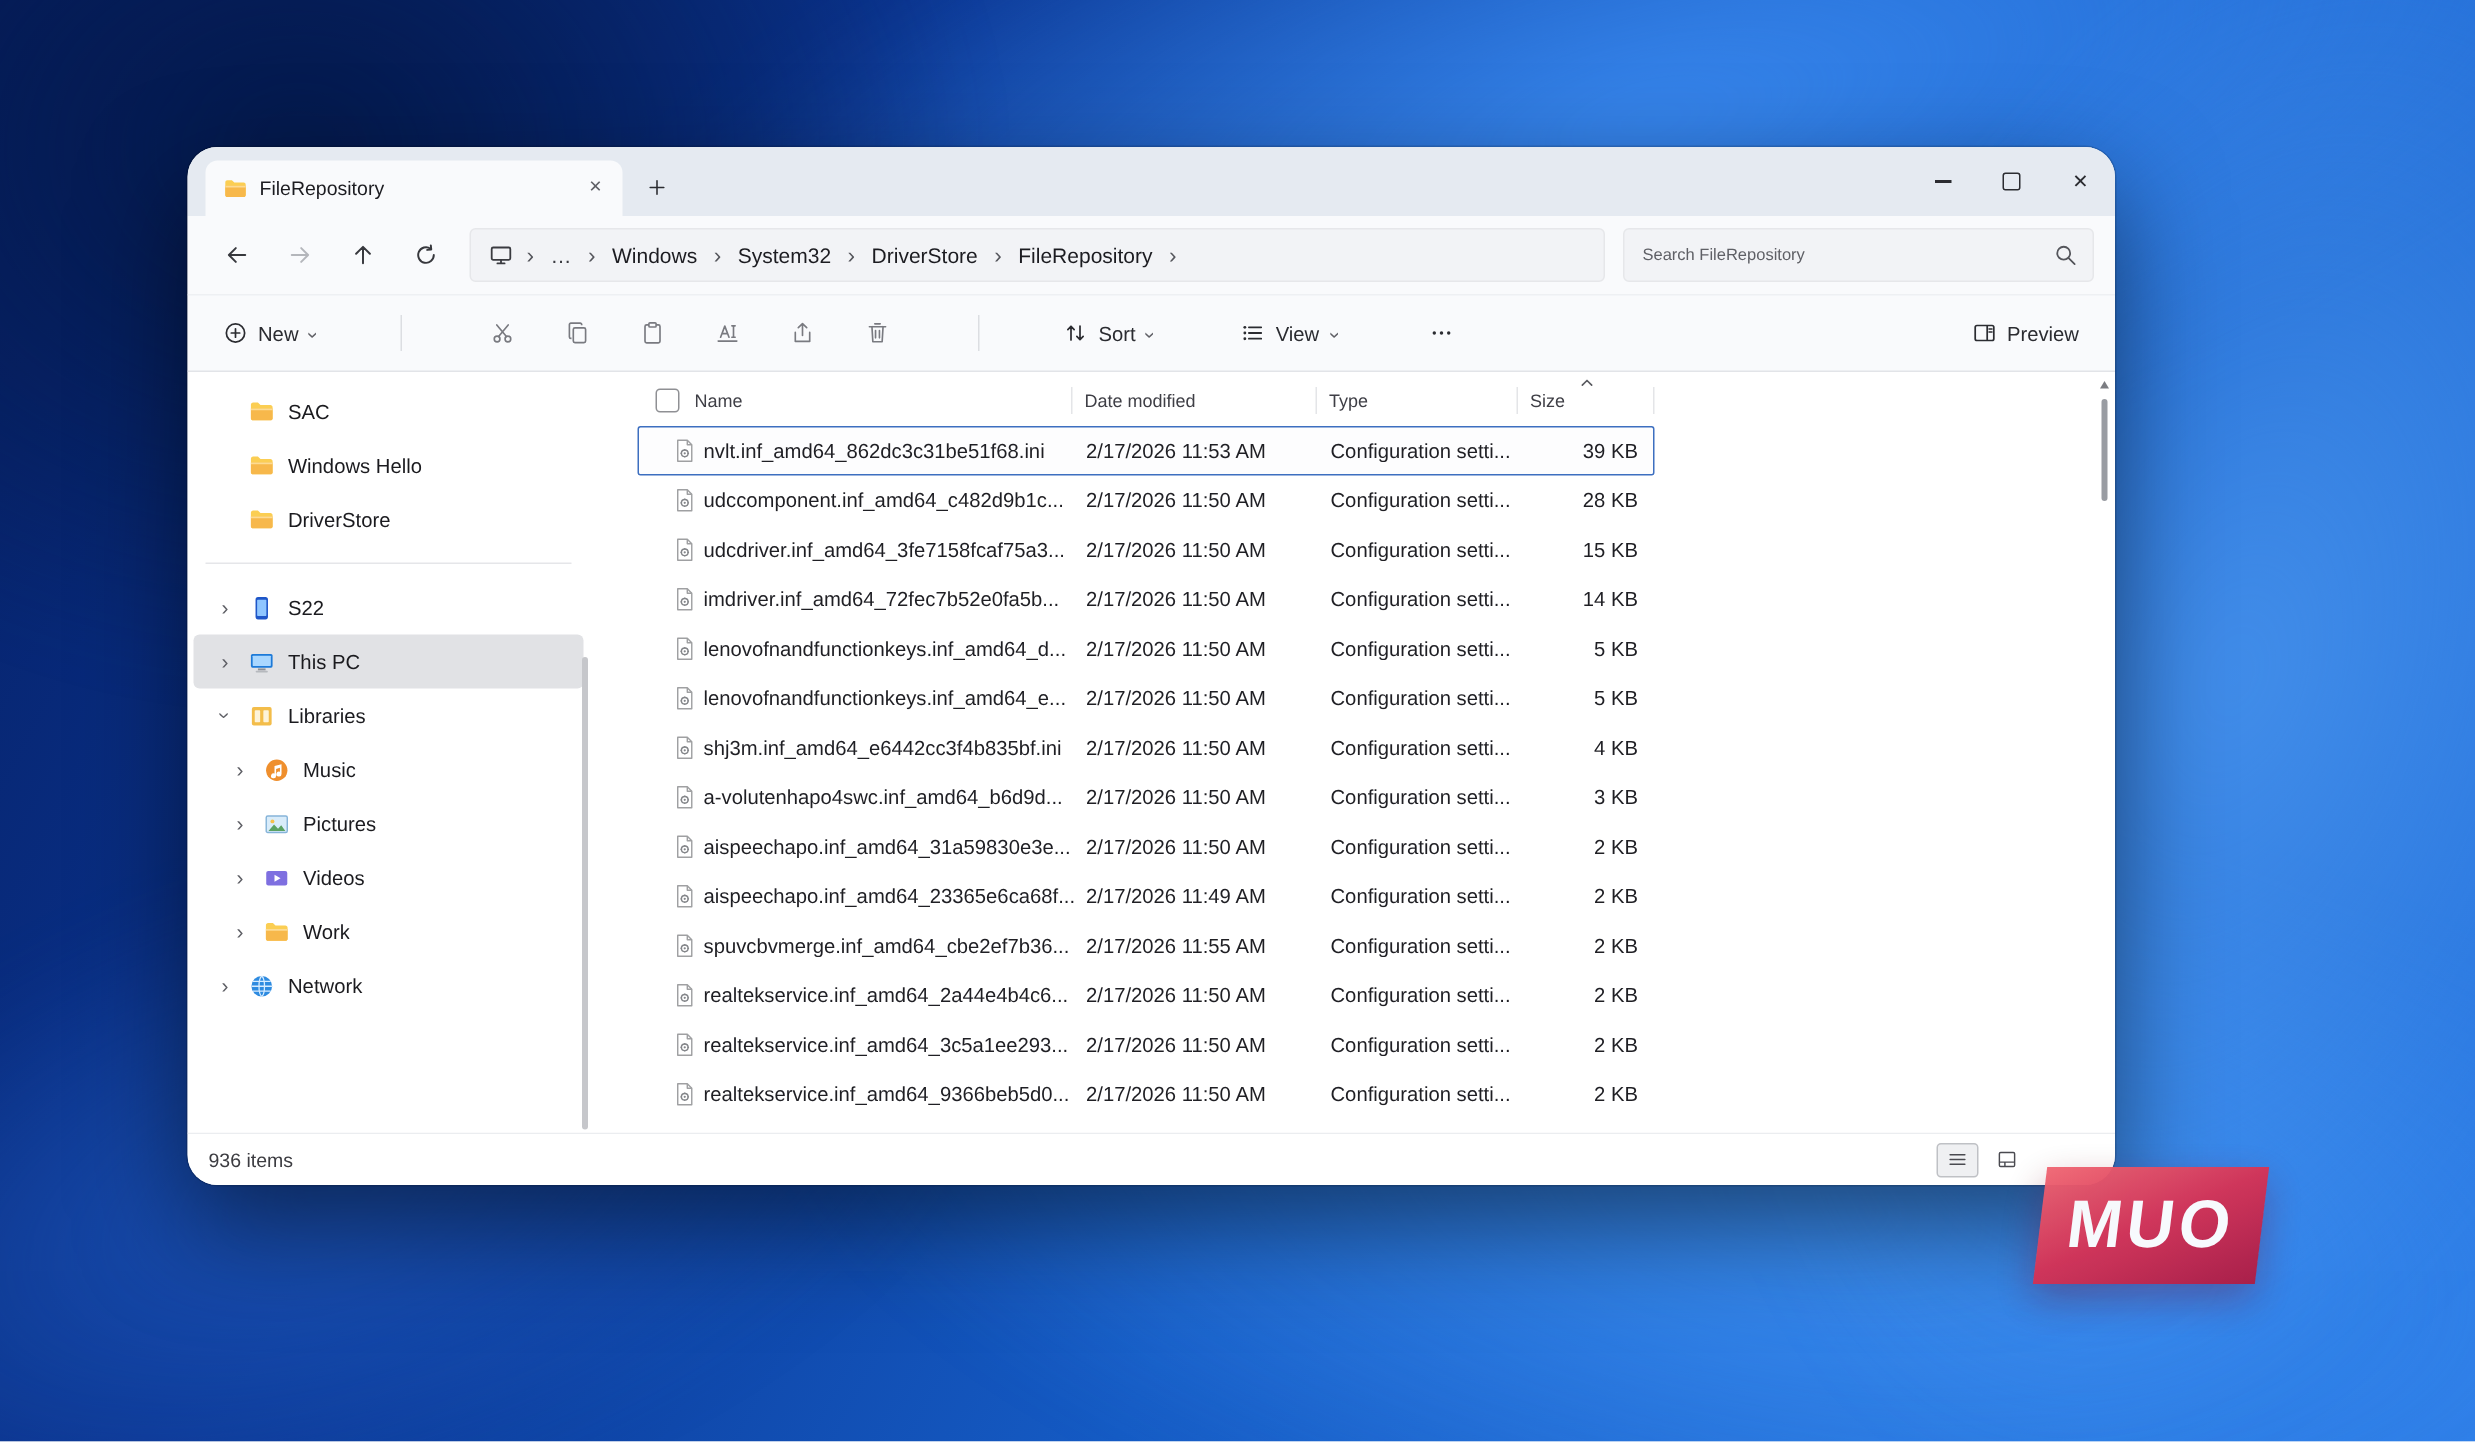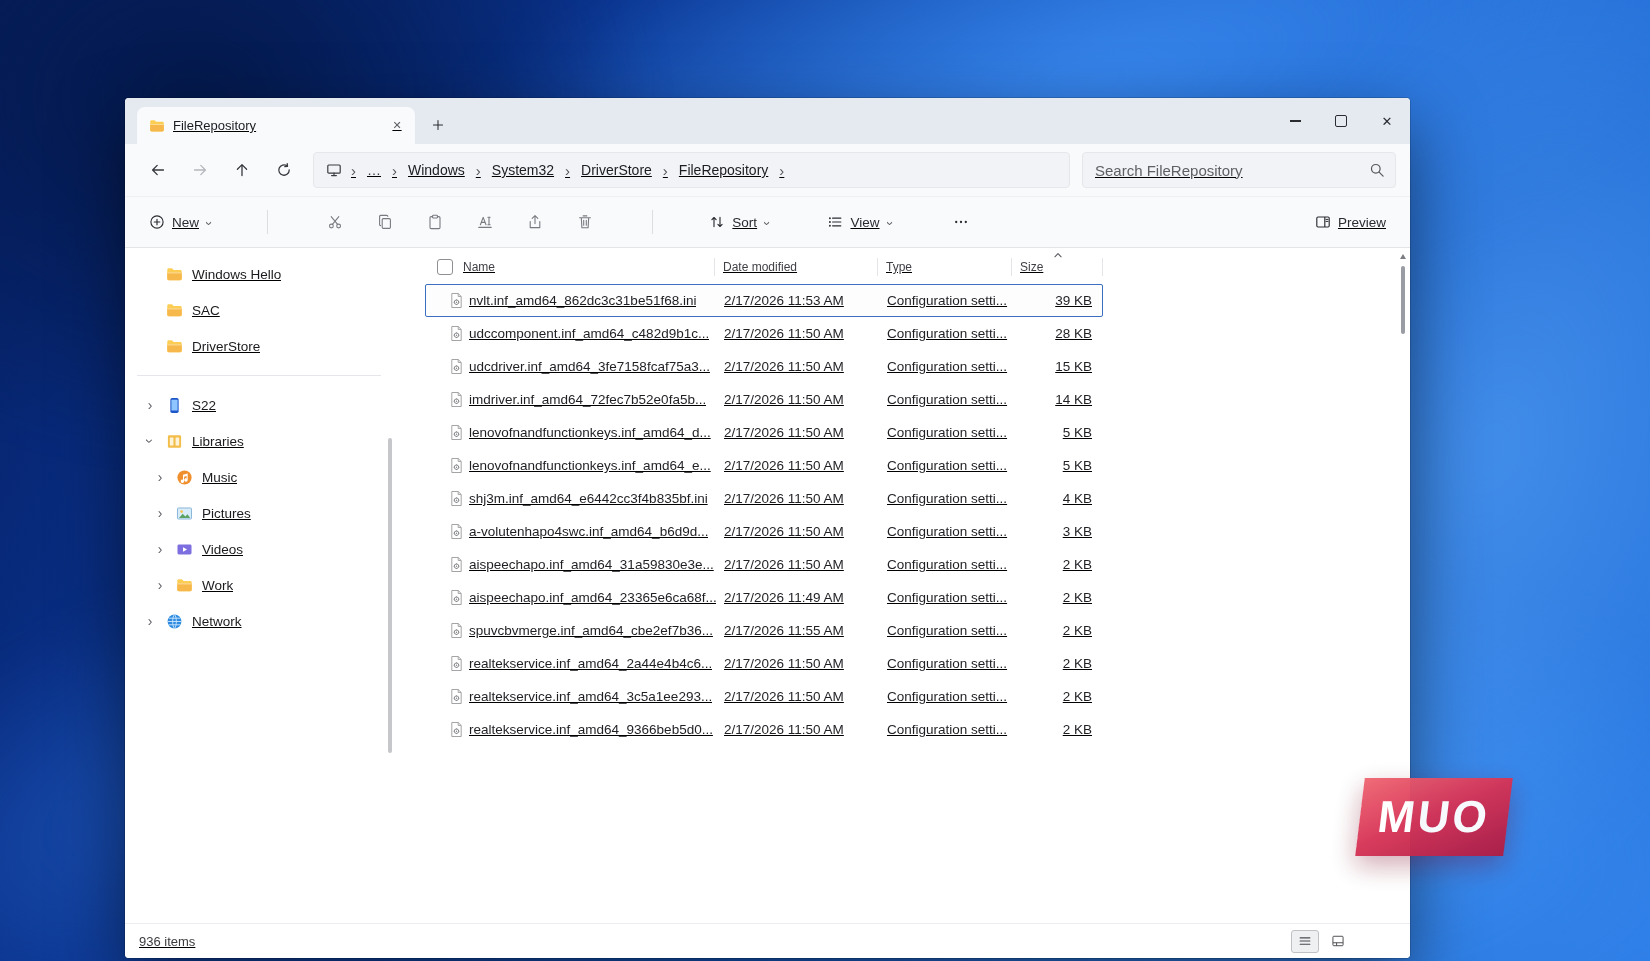--- a/index.html
+++ b/index.html
@@ -9,23 +9,23 @@
   .wallpaper{position:absolute;inset:0;overflow:hidden;
     background:linear-gradient(118deg,#061f63 0%,#0a3490 28%,#155bc4 58%,#2b7ae4 100%);}
   .petal{position:absolute;border-radius:50%;filter:blur(28px);}
   .pA{width:1500px;height:520px;left:350px;top:-180px;background:radial-gradient(closest-side,#3c8cf2,rgba(60,140,242,0));transform:rotate(-14deg);opacity:.9;}
   .pB{width:1400px;height:560px;left:500px;top:520px;background:radial-gradient(closest-side,#3f93f5,rgba(63,147,245,0));transform:rotate(10deg);opacity:.85;}
   .pC{width:900px;height:420px;left:-220px;top:580px;background:radial-gradient(closest-side,#1d55b8,rgba(29,85,184,0));transform:rotate(-18deg);opacity:.9;}
   .pD{width:620px;height:1100px;left:1180px;top:-100px;background:radial-gradient(closest-side,#5aa6f8,rgba(90,166,248,0));transform:rotate(18deg);opacity:.6;}
   .pE{width:900px;height:700px;left:-250px;top:-250px;background:radial-gradient(closest-side,#041848,rgba(4,24,72,0));opacity:.95;}
 
   
-  .window{position:absolute;left:125px;top:98px;width:1285px;height:860px;border-radius:4px;overflow:hidden;
+  .window{position:absolute;left:125px;top:98px;width:1285px;height:692px;border-radius:20px;overflow:hidden;
     display:flex;flex-direction:column;background:#f9fafc;
-    box-shadow:0 28px 70px rgba(0,0,0,.5),0 0 0 1px rgba(0,0,0,.15);text-decoration:underline;}
+    box-shadow:0 28px 70px rgba(0,0,0,.5),0 0 0 1px rgba(0,0,0,.15);}
   .ic16 svg{width:16px;height:16px;display:block;}
 
   
   .tabstrip{height:46px;background:#e5eaf1;display:flex;align-items:flex-end;padding-left:12px;position:relative;flex:0 0 auto;}
   .tab{width:258px;height:37px;background:#f9fafc;border-radius:8px 8px 0 0;display:flex;align-items:center;gap:8px;padding:0 8px 0 12px;}
   .tab-title{flex:1;font-size:13px;color:#1c1c21;white-space:nowrap;overflow:hidden;}
   .tab-close{width:20px;height:20px;display:flex;align-items:center;justify-content:center;border-radius:4px;color:#5f6066;}
   .tab-close::before{content:"✕";font-size:11px;line-height:1;}
   .newtab{width:30px;height:30px;margin:0 0 4px 8px;display:flex;align-items:center;justify-content:center;border-radius:4px;color:#2b2c31;}
   .newtab svg{width:14px;height:14px;}
@@ -40,21 +40,21 @@
   .navbtn{width:38px;height:36px;display:flex;align-items:center;justify-content:center;border-radius:4px;color:#37383d;}
   .navbtn.disabled{color:#b4b6bb;}
   .addrbox{flex:1;height:34px;background:#f2f3f6;border:1px solid #e6e7ea;border-radius:4px;display:flex;align-items:center;padding:0 12px;margin:0 8px 0 6px;min-width:0;}
   .crumb-pc{color:#3a3b40;}
   .crumbs{display:flex;align-items:center;min-width:0;}
   .crumb{font-size:14px;color:#1c1c21;white-space:nowrap;padding:2px 2px;border-radius:3px;}
   .crumb.overflow{color:#3a3b40;padding:0 2px;}
   .crumb-chev{display:inline-block;color:#55565c;font-size:15px;line-height:1;margin:0 9px;}
   .crumb-chev::before{content:"›";}
   .searchbox{width:292px;height:34px;background:#f2f3f6;border:1px solid #e6e7ea;border-radius:4px;display:flex;align-items:center;padding:0 10px;}
-  .searchinput{border:none;background:transparent;outline:none;flex:1;font-size:15px;color:#1c1c21;font-family:"Liberation Sans",sans-serif;}
+  .searchinput{border:none;background:transparent;outline:none;flex:1;font-size:11px;color:#1c1c21;font-family:"Liberation Sans",sans-serif;}
   .searchinput::placeholder{color:#5f6066;}
   .searchic{color:#55565c;}
 
   
   .toolbar{height:50px;background:#f9fafc;border-top:1px solid #eef0f3;border-bottom:1px solid #e2e4e8;display:flex;align-items:center;padding:0 14px;flex:0 0 auto;gap:38px;}
   .tbtn{display:flex;align-items:center;gap:7px;height:36px;padding:0 10px;border-radius:4px;color:#2b2c31;font-size:13.5px;white-space:nowrap;}
   .tbtn.icononly{width:42px;justify-content:center;padding:0;}
   .tbtn.dim{color:#797a80;}
   .actionbtns{display:flex;align-items:center;gap:8px;}
   .tsep{width:1px;height:24px;background:#dcdee2;margin:0 8px;}
@@ -344,32 +344,32 @@
       <div>
           <div class="sb-item indent-0">
             <span class="sb-chev empty"></span>
             <span class="sb-icon">
               <svg viewBox="0 0 16 16">
                 <path d="M1.2 3.6c0-.8.6-1.4 1.4-1.4h3l1.6 1.5h6.2c.8 0 1.4.6 1.4 1.4v6.9c0 .8-.6 1.4-1.4 1.4H2.6c-.8 0-1.4-.6-1.4-1.4V3.6z" fill="#fbce53"></path>
                 <path d="M1.2 5.9h13.6V12c0 .8-.6 1.4-1.4 1.4H2.6c-.8 0-1.4-.6-1.4-1.4V5.9z" fill="#f7b84b"></path>
                 <path d="M1.2 5.9h13.6v1.1H1.2z" fill="#ffe9b0" opacity=".7"></path>
               </svg>
             </span>
-            <span class="sb-label">Windows Hello</span>
+            <span class="sb-label">SAC</span>
           </div>
           <div class="sb-item indent-0">
             <span class="sb-chev empty"></span>
             <span class="sb-icon">
               <svg viewBox="0 0 16 16">
                 <path d="M1.2 3.6c0-.8.6-1.4 1.4-1.4h3l1.6 1.5h6.2c.8 0 1.4.6 1.4 1.4v6.9c0 .8-.6 1.4-1.4 1.4H2.6c-.8 0-1.4-.6-1.4-1.4V3.6z" fill="#fbce53"></path>
                 <path d="M1.2 5.9h13.6V12c0 .8-.6 1.4-1.4 1.4H2.6c-.8 0-1.4-.6-1.4-1.4V5.9z" fill="#f7b84b"></path>
                 <path d="M1.2 5.9h13.6v1.1H1.2z" fill="#ffe9b0" opacity=".7"></path>
               </svg>
             </span>
-            <span class="sb-label">SAC</span>
+            <span class="sb-label">Windows Hello</span>
           </div>
           <div class="sb-item indent-0">
             <span class="sb-chev empty"></span>
             <span class="sb-icon">
               <svg viewBox="0 0 16 16">
                 <path d="M1.2 3.6c0-.8.6-1.4 1.4-1.4h3l1.6 1.5h6.2c.8 0 1.4.6 1.4 1.4v6.9c0 .8-.6 1.4-1.4 1.4H2.6c-.8 0-1.4-.6-1.4-1.4V3.6z" fill="#fbce53"></path>
                 <path d="M1.2 5.9h13.6V12c0 .8-.6 1.4-1.4 1.4H2.6c-.8 0-1.4-.6-1.4-1.4V5.9z" fill="#f7b84b"></path>
                 <path d="M1.2 5.9h13.6v1.1H1.2z" fill="#ffe9b0" opacity=".7"></path>
               </svg>
             </span>
@@ -378,20 +378,32 @@
           <div class="sb-sep"></div>
           <div class="sb-item indent-0">
             <span class="sb-chev"></span>
             <span class="sb-icon">
               <svg viewBox="0 0 16 16">
                 <rect x="4.1" y="1" width="7.8" height="14" rx="1.6" fill="#1e56c8"></rect>
                 <rect x="5.1" y="2.7" width="5.8" height="10.1" rx=".4" fill="#8fc6ff"></rect>
               </svg>
             </span>
             <span class="sb-label">S22</span>
+          </div>
+          <div class="sb-item indent-0 selected">
+            <span class="sb-chev"></span>
+            <span class="sb-icon">
+              <svg viewBox="0 0 16 16">
+                <rect x="1.2" y="2.8" width="13.6" height="8.6" rx="1" fill="#1d7ad8"></rect>
+                <rect x="2.3" y="3.9" width="11.4" height="6.4" rx=".4" fill="#a9d7ff"></rect>
+                <rect x="5.6" y="11.9" width="4.8" height="1.2" fill="#8e9196"></rect>
+                <rect x="4.2" y="13.3" width="7.6" height="1.1" rx=".5" fill="#b6b9be"></rect>
+              </svg>
+            </span>
+            <span class="sb-label">This PC</span>
           </div>
           <div class="sb-item indent-0">
             <span class="sb-chev down"></span>
             <span class="sb-icon">
               <svg viewBox="0 0 16 16">
                 <rect x="1.8" y="2.2" width="12.4" height="11.6" rx="1.2" fill="#f3bd4a"></rect>
                 <rect x="3.6" y="4.2" width="3.4" height="7.6" rx=".5" fill="#fdf3d9"></rect>
                 <rect x="9" y="4.2" width="3.4" height="7.6" rx=".5" fill="#fdf3d9"></rect>
               </svg>
             </span>

